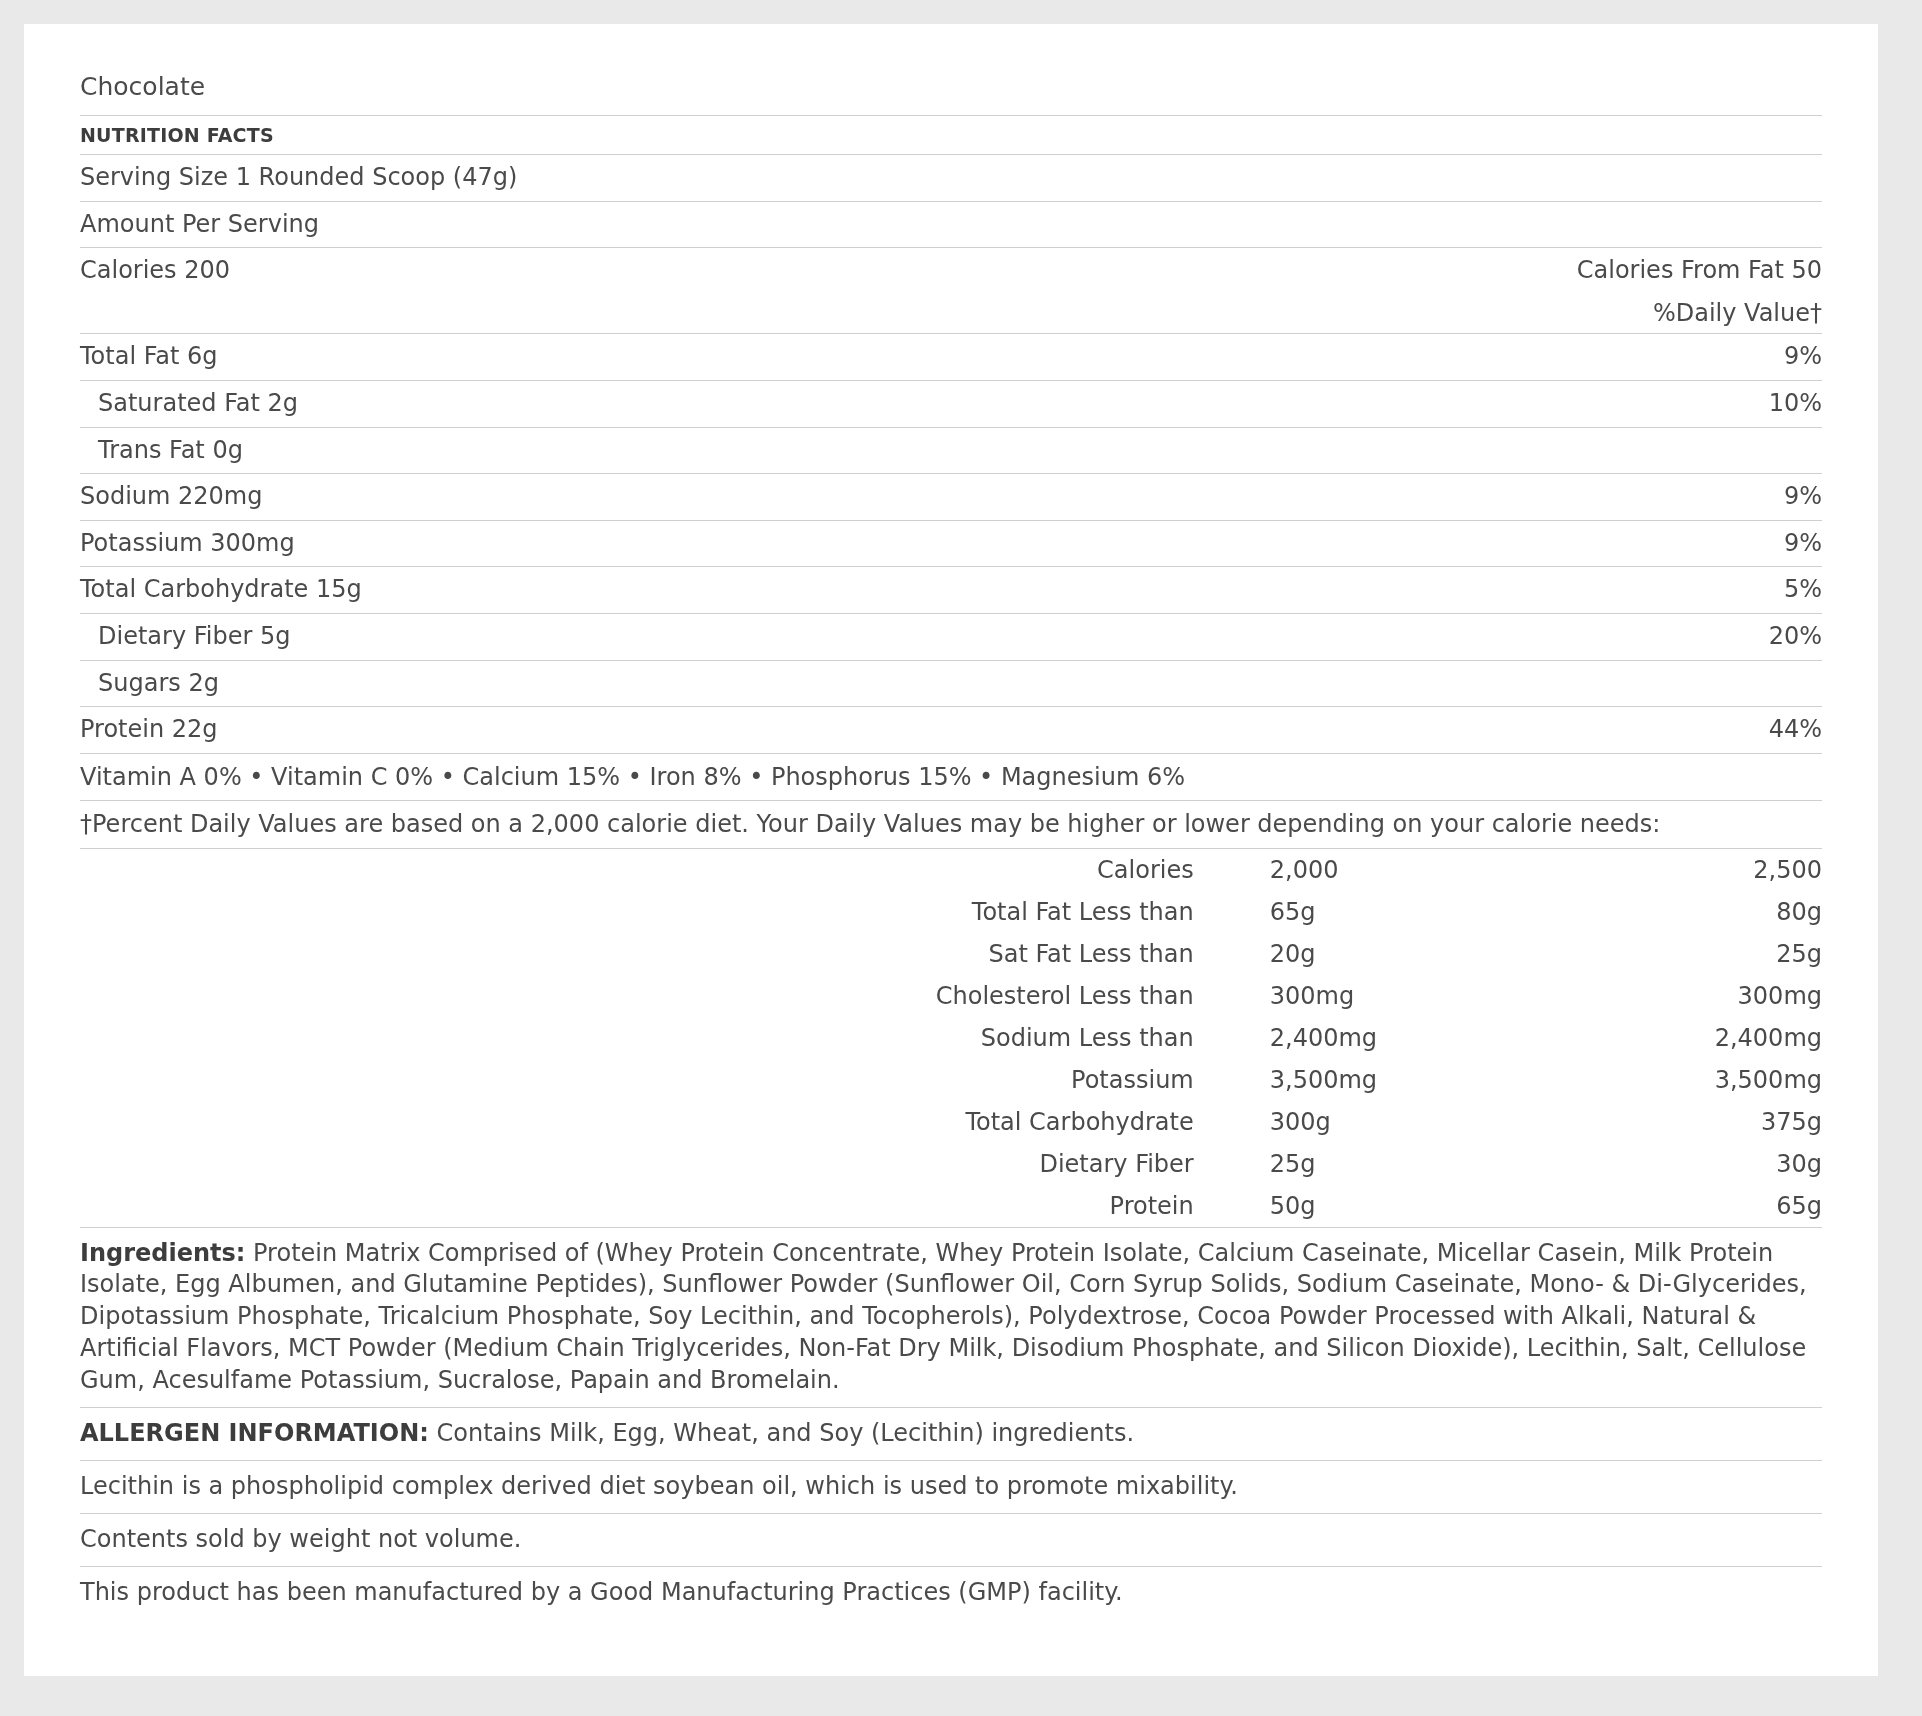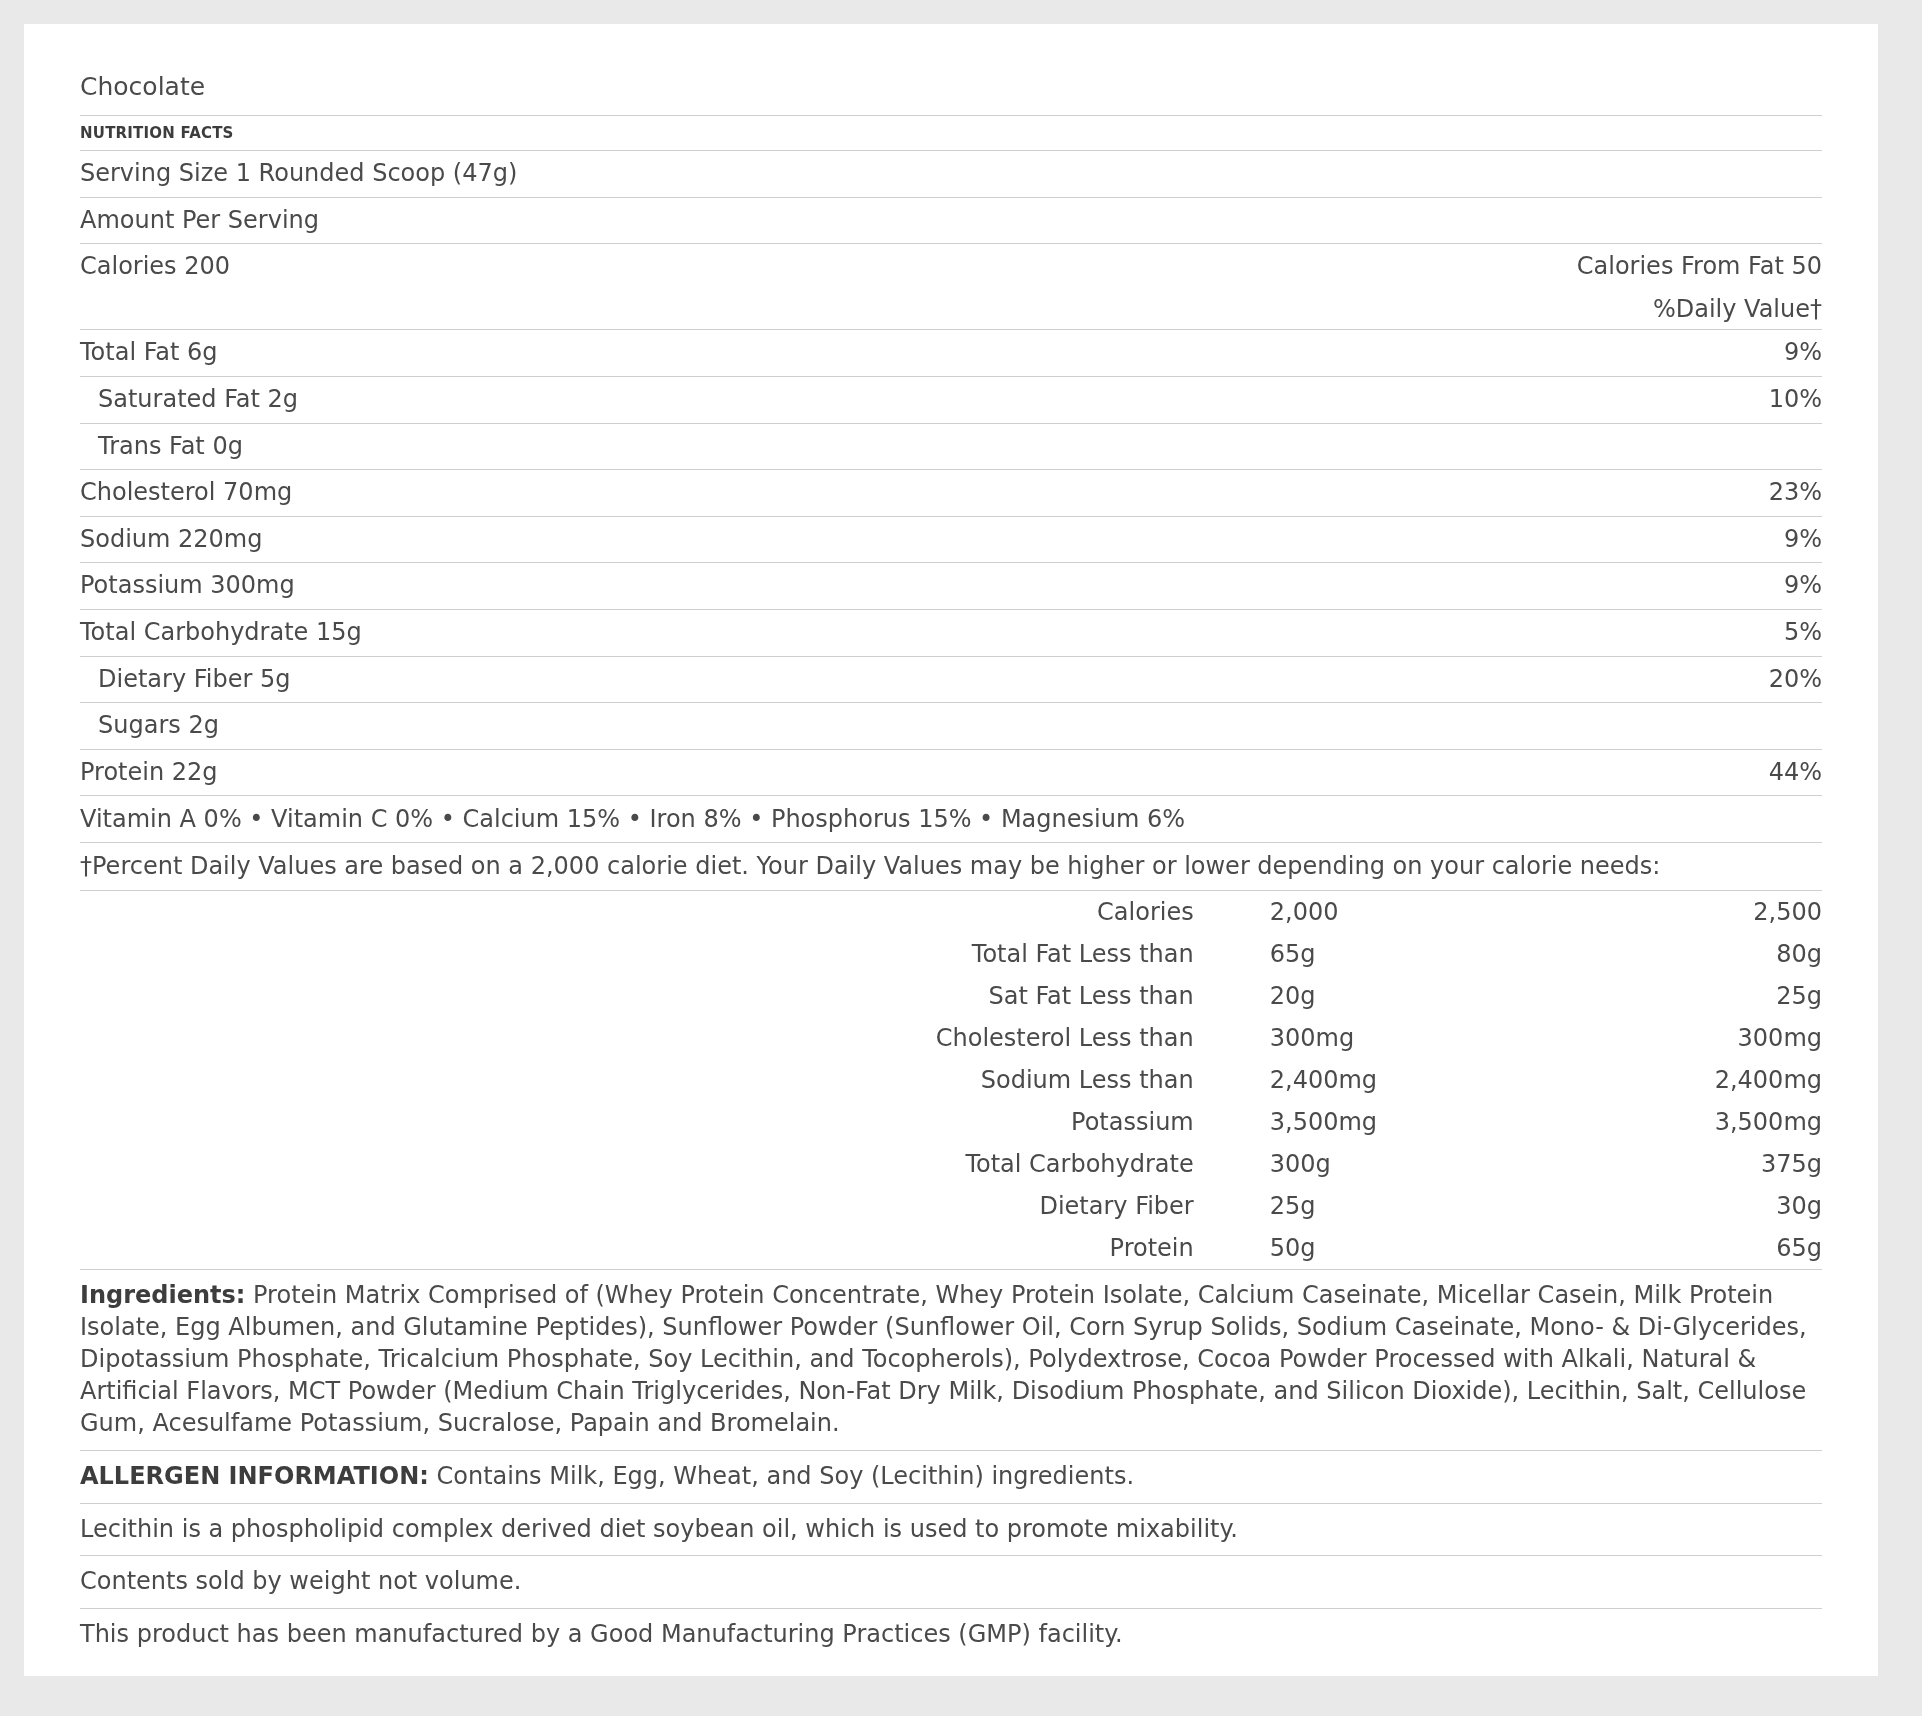--- a/index.html
+++ b/index.html
@@ -22,21 +22,21 @@
     background: #ffffff;
     box-sizing: border-box;
     padding: 48px 56px 40px 56px;
   }
   .label-title {
     font-size: 25px;
     color: #4a4a4a;
     padding-bottom: 14px;
   }
   .nf-head {
-    font-size: 15px;
+    font-size: 19px;
     font-weight: bold;
     color: #3d3d3d;
     letter-spacing: 0.2px;
     padding: 8px 0 8px 0;
     border-top: 1px solid #cfcfcf;
   }
   .row {
     border-top: 1px solid #cfcfcf;
     display: flex;
     justify-content: space-between;
@@ -133,24 +133,20 @@
       </div>
       <div class="row indent">
         <span class="left">Saturated Fat 2g</span>
         <span class="right">10%</span>
       </div>
       <div class="row indent">
         <span class="left">Trans Fat 0g</span>
         <span class="right"></span>
       </div>
       <div class="row">
-        <span class="left">Cholesterol 70mg</span>
-        <span class="right">23%</span>
-      </div>
-      <div class="row">
         <span class="left">Sodium 220mg</span>
         <span class="right">9%</span>
       </div>
       <div class="row">
         <span class="left">Potassium 300mg</span>
         <span class="right">9%</span>
       </div>
       <div class="row">
         <span class="left">Total Carbohydrate 15g</span>
         <span class="right">5%</span>

